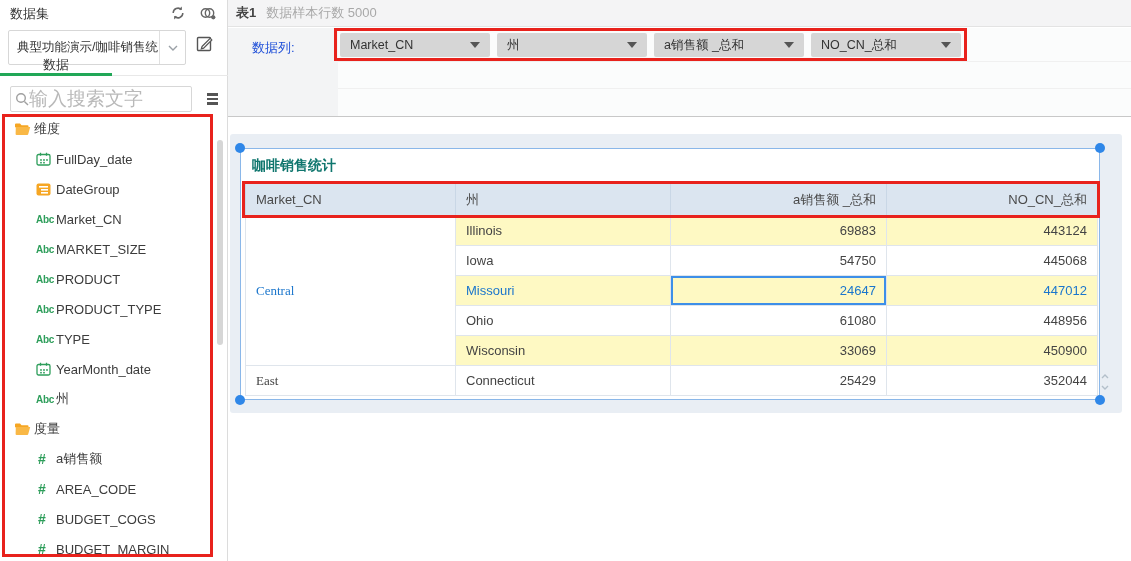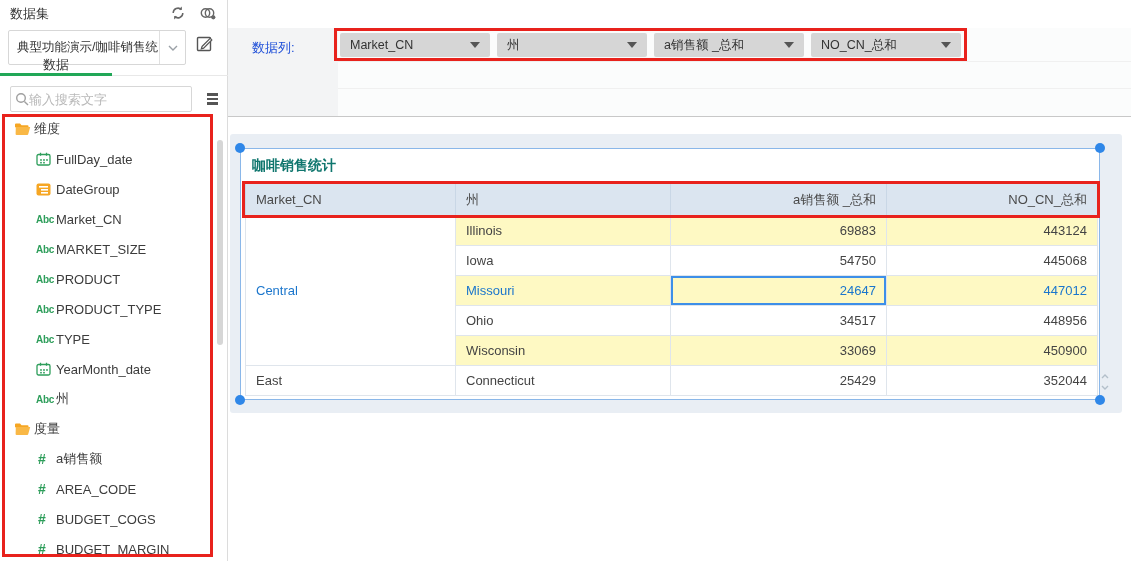--- a/index.html
+++ b/index.html
@@ -14,21 +14,21 @@
   .sb-topicons { right:10px; top:4px; display:flex; gap:12px; }
   .icon-btn { width:18px; height:18px; display:flex; align-items:center; justify-content:center; cursor:pointer; }
   .ds-select { left:8px; top:30px; width:178px; height:35px; border:1px solid #d7d7d7; border-radius:2px; background:#fff; display:flex; align-items:center; cursor:pointer; }
   .ds-select .val { flex:1; padding:0 6px 0 8px; font-size:12.5px; color:#333; white-space:nowrap; overflow:hidden; }
   .ds-select .chev { width:26px; height:100%; border-left:1px solid #e0e0e0; display:flex; align-items:center; justify-content:center; color:#9aa0a6; }
   .edit-btn { left:192px; top:31px; width:24px; height:24px; display:flex; align-items:center; justify-content:center; cursor:pointer; }
   .tabline { left:0; top:75px; width:228px; height:1px; background:#e8e8e8; }
   .tab { left:0; top:56px; width:112px; height:20px; text-align:center; font-size:13px; color:#333; cursor:pointer; }
   .tab-underline { left:0; top:73px; width:112px; height:3px; }
   .search-box { left:10px; top:86px; width:182px; height:26px; border:1px solid #d7d7d7; border-radius:2px; background:#fff; display:flex; align-items:center; }
-  .search-box input { border:none; outline:none; flex:1; font-size:13px; color:#333; font-family:inherit; background:transparent; }
+  .search-box input { border:none; outline:none; flex:1; font-size:19px; color:#333; font-family:inherit; background:transparent; }
   .search-box input::placeholder { color:#b9b9b9; }
   .sort-btn { left:203px; top:90px; width:18px; height:18px; cursor:pointer; display:flex; flex-direction:column; justify-content:center; gap:2px; align-items:center; }
   .sort-btn i { display:block; width:11px; height:2.5px; background:#555; }
   .sb-scrollthumb { left:217px; top:140px; width:6px; height:205px; background:#d6d6d6; border-radius:3px; cursor:pointer; }
 
   
   #tree { left:0; top:114px; width:214px; }
   .trow { height:30px; display:flex; align-items:center; cursor:pointer; font-size:13px; color:#3c3c3c; }
   .trow.folder { padding-left:14px; }
   .trow.child  { padding-left:36px; }
@@ -55,21 +55,21 @@
   .card { left:12px; top:148px; width:860px; height:252px; background:#fff; border:1px solid #8ab7e9; }
   .handle { width:10px; height:10px; border-radius:50%; background:#2f87e8; cursor:pointer; z-index:6; }
   .card-title { left:24px; top:157px; font-size:14px; font-weight:bold; color:#0f766e; }
 
   table.grid { position:absolute; left:17px; top:183px; border-collapse:collapse; table-layout:fixed; width:852px; font-size:13px; }
   table.grid th, table.grid td { border:1px solid #dfe5ec; height:30px; padding:0 10px; overflow:hidden; white-space:nowrap; cursor:pointer; }
   table.grid th { background:#dbe5f0; border-color:#c9d7e6; font-weight:normal; color:#4a4a4a; height:32px; text-align:left; }
   table.grid th.num, table.grid td.num { text-align:right; }
   table.grid td { color:#444; background:#fff; }
   tr.shaded td { background:#fef9c3; }
-  td.market { background:#fff !important; vertical-align:middle; }
+  td.market { background:#fff !important; vertical-align:middle;font-family:Liberation Serif, serif; }
   .blue { color:#1b76cc !important; }
   td.selected-cell { box-shadow:inset 0 0 0 2px #3d8fe8; position:relative; }
 
   .scrollhint { left:871px; top:370px; width:12px; height:24px; display:flex; flex-direction:column; align-items:center; justify-content:center; color:#b3bfca; cursor:pointer; z-index:7; }
 
   
   .anno { border:3px solid #e8221c; background:transparent; pointer-events:none; z-index:9; }
 </style>
 </head>
 <body>
@@ -248,20 +248,24 @@
         <span>BUDGET_MARGIN</span>
       </div>
     </div>
 
     <div class="abs sb-scrollthumb"></div>
 
     <div class="abs anno" style="left:2px; top:114px; width:211px; height:443px;"></div>
   </div>
 
   <div id="main" class="abs">
+    <div class="abs topbar">
+      <span class="t1">表1</span>
+      <span class="t2">数据样本行数 5000</span>
+    </div>
 
     <div class="abs config"></div>
     <div class="abs gutter"></div>
     <div class="abs cfg-line1"></div>
     <div class="abs cfg-line2"></div>
     <div class="abs cols-label">数据列:</div>
 
     <div class="abs dd" style="left:112px;">
       <span class="dv">Market_CN</span>
       <span class="tri"></span>
@@ -315,21 +319,21 @@
           <td class="num">54750</td>
           <td class="num">445068</td>
         </tr>
         <tr class="shaded">
           <td class="blue">Missouri</td>
           <td class="num blue selected-cell">24647</td>
           <td class="num blue">447012</td>
         </tr>
         <tr>
           <td>Ohio</td>
-          <td class="num">34517</td>
+          <td class="num">61080</td>
           <td class="num">448956</td>
         </tr>
         <tr class="shaded">
           <td>Wisconsin</td>
           <td class="num">33069</td>
           <td class="num">450900</td>
         </tr>
         <tr>
           <td class="market">East</td>
           <td>Connecticut</td>

